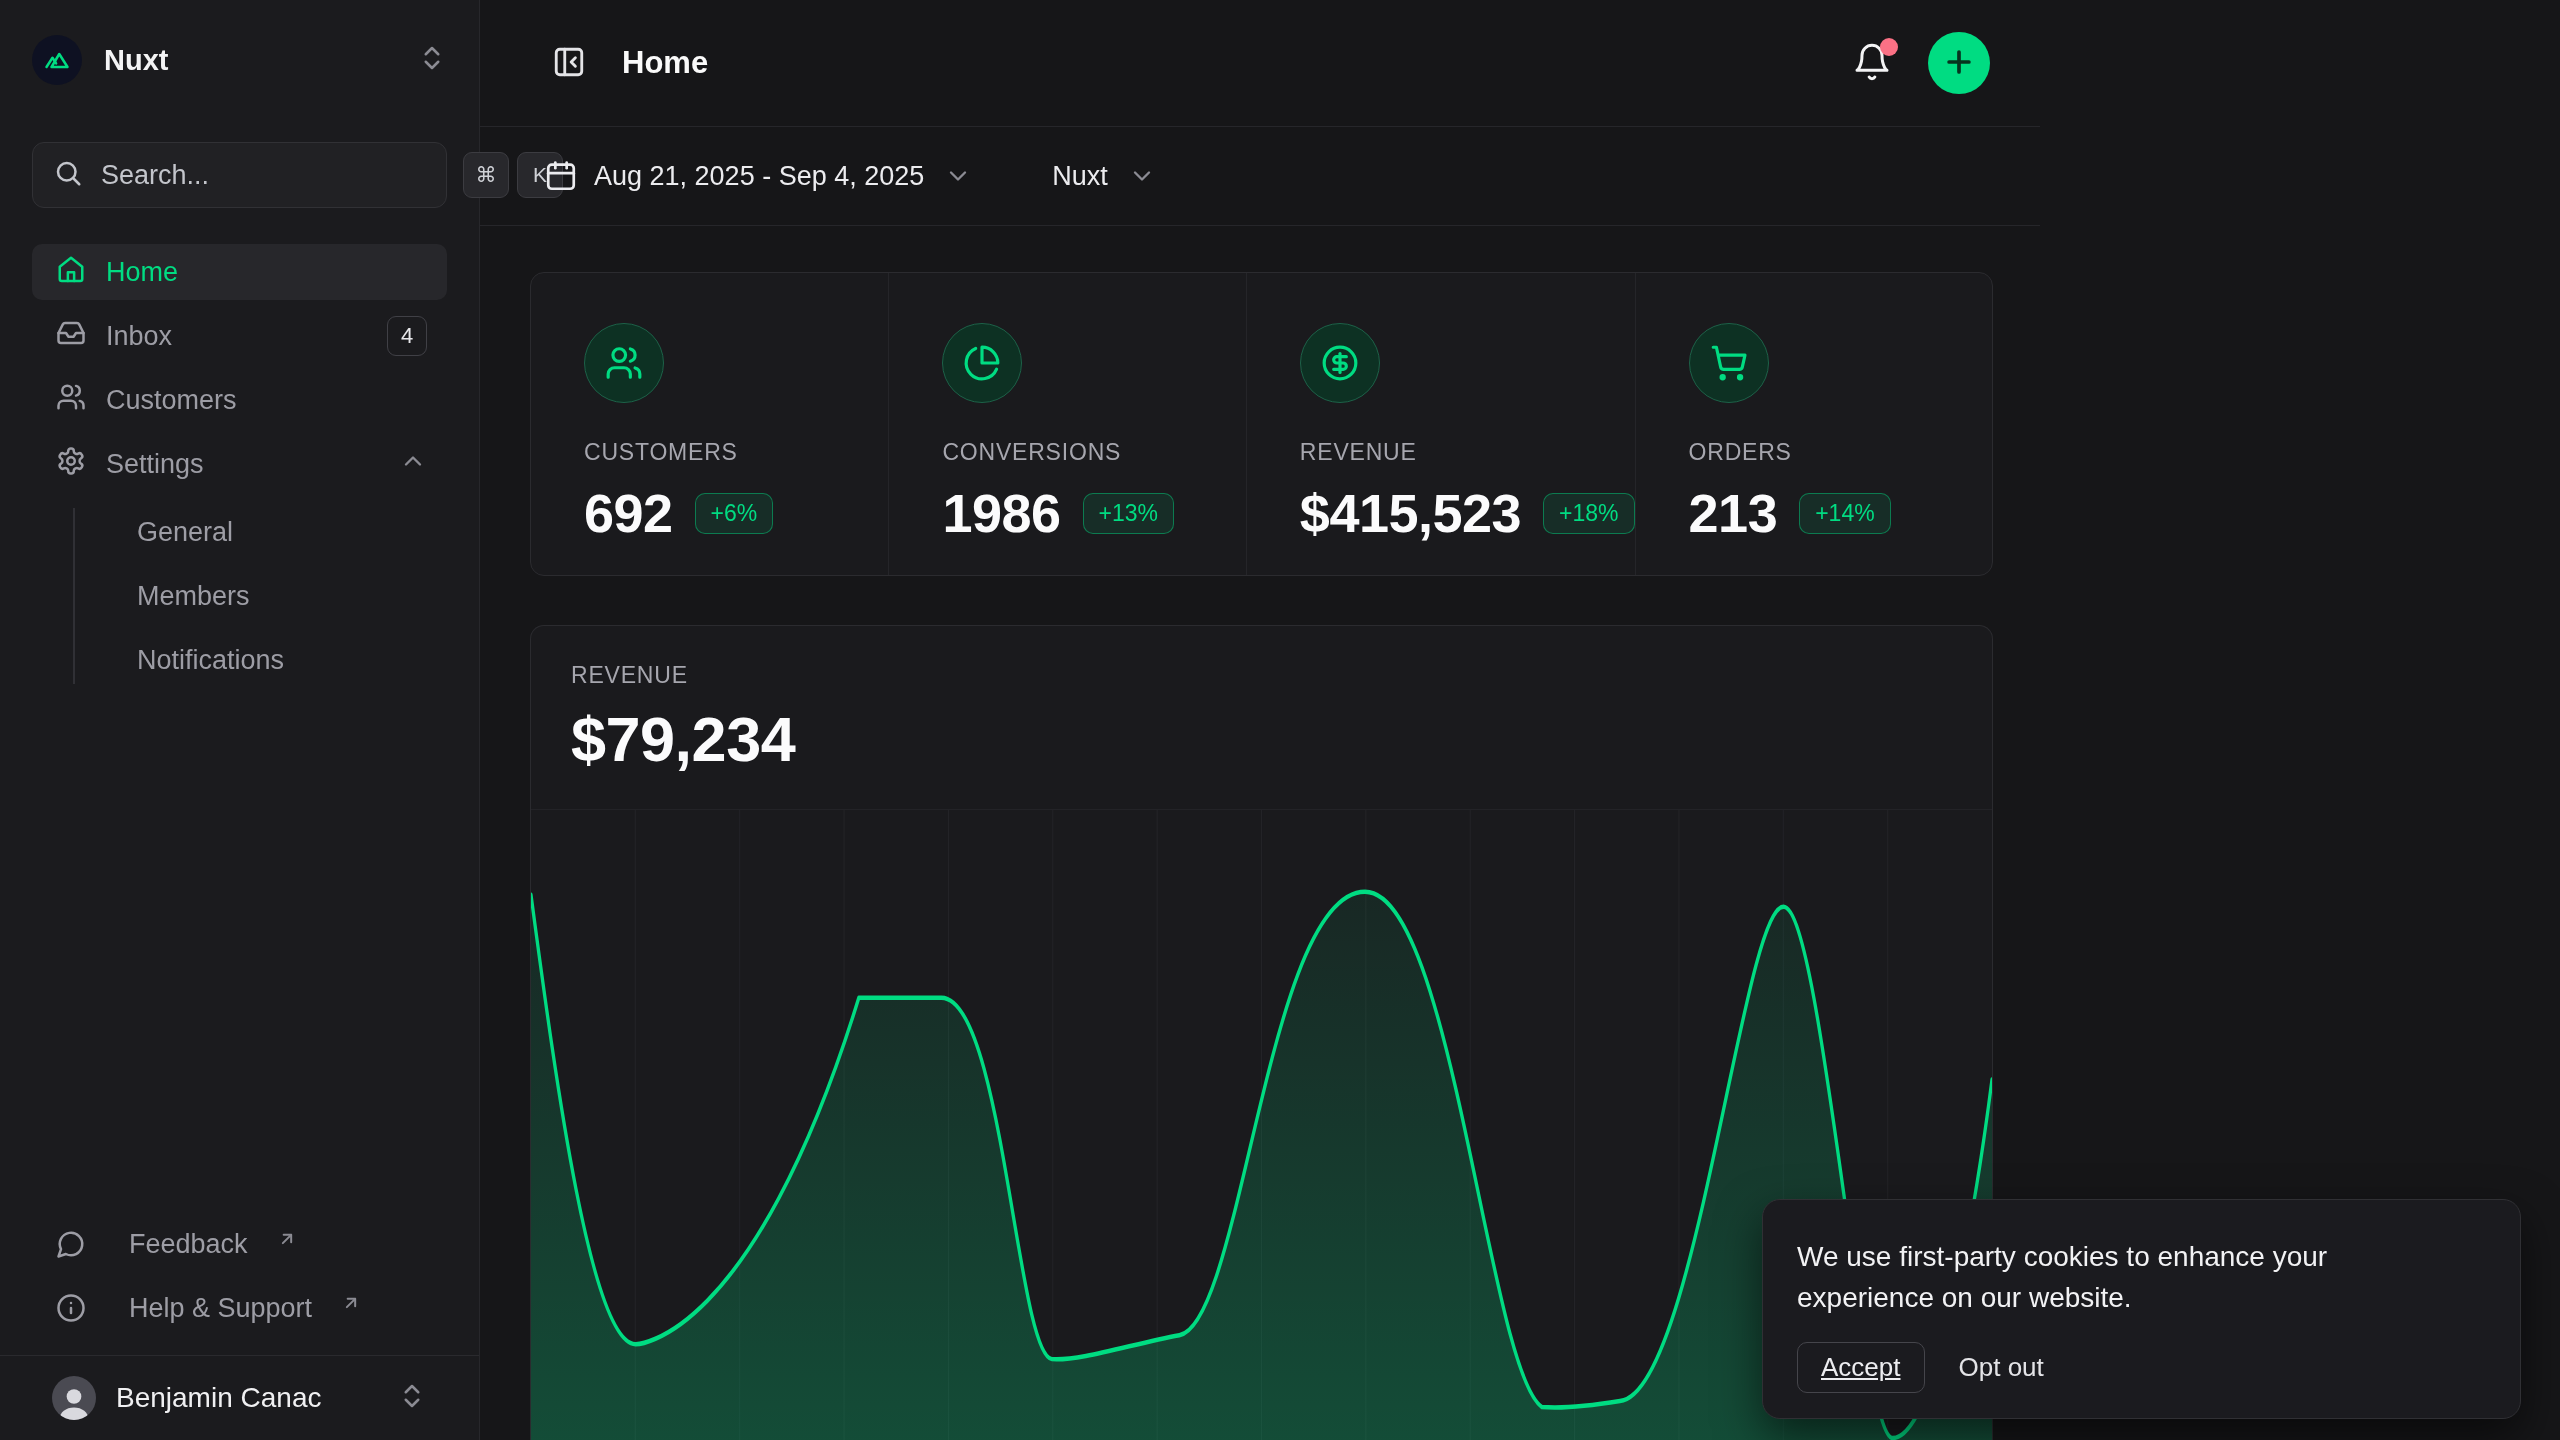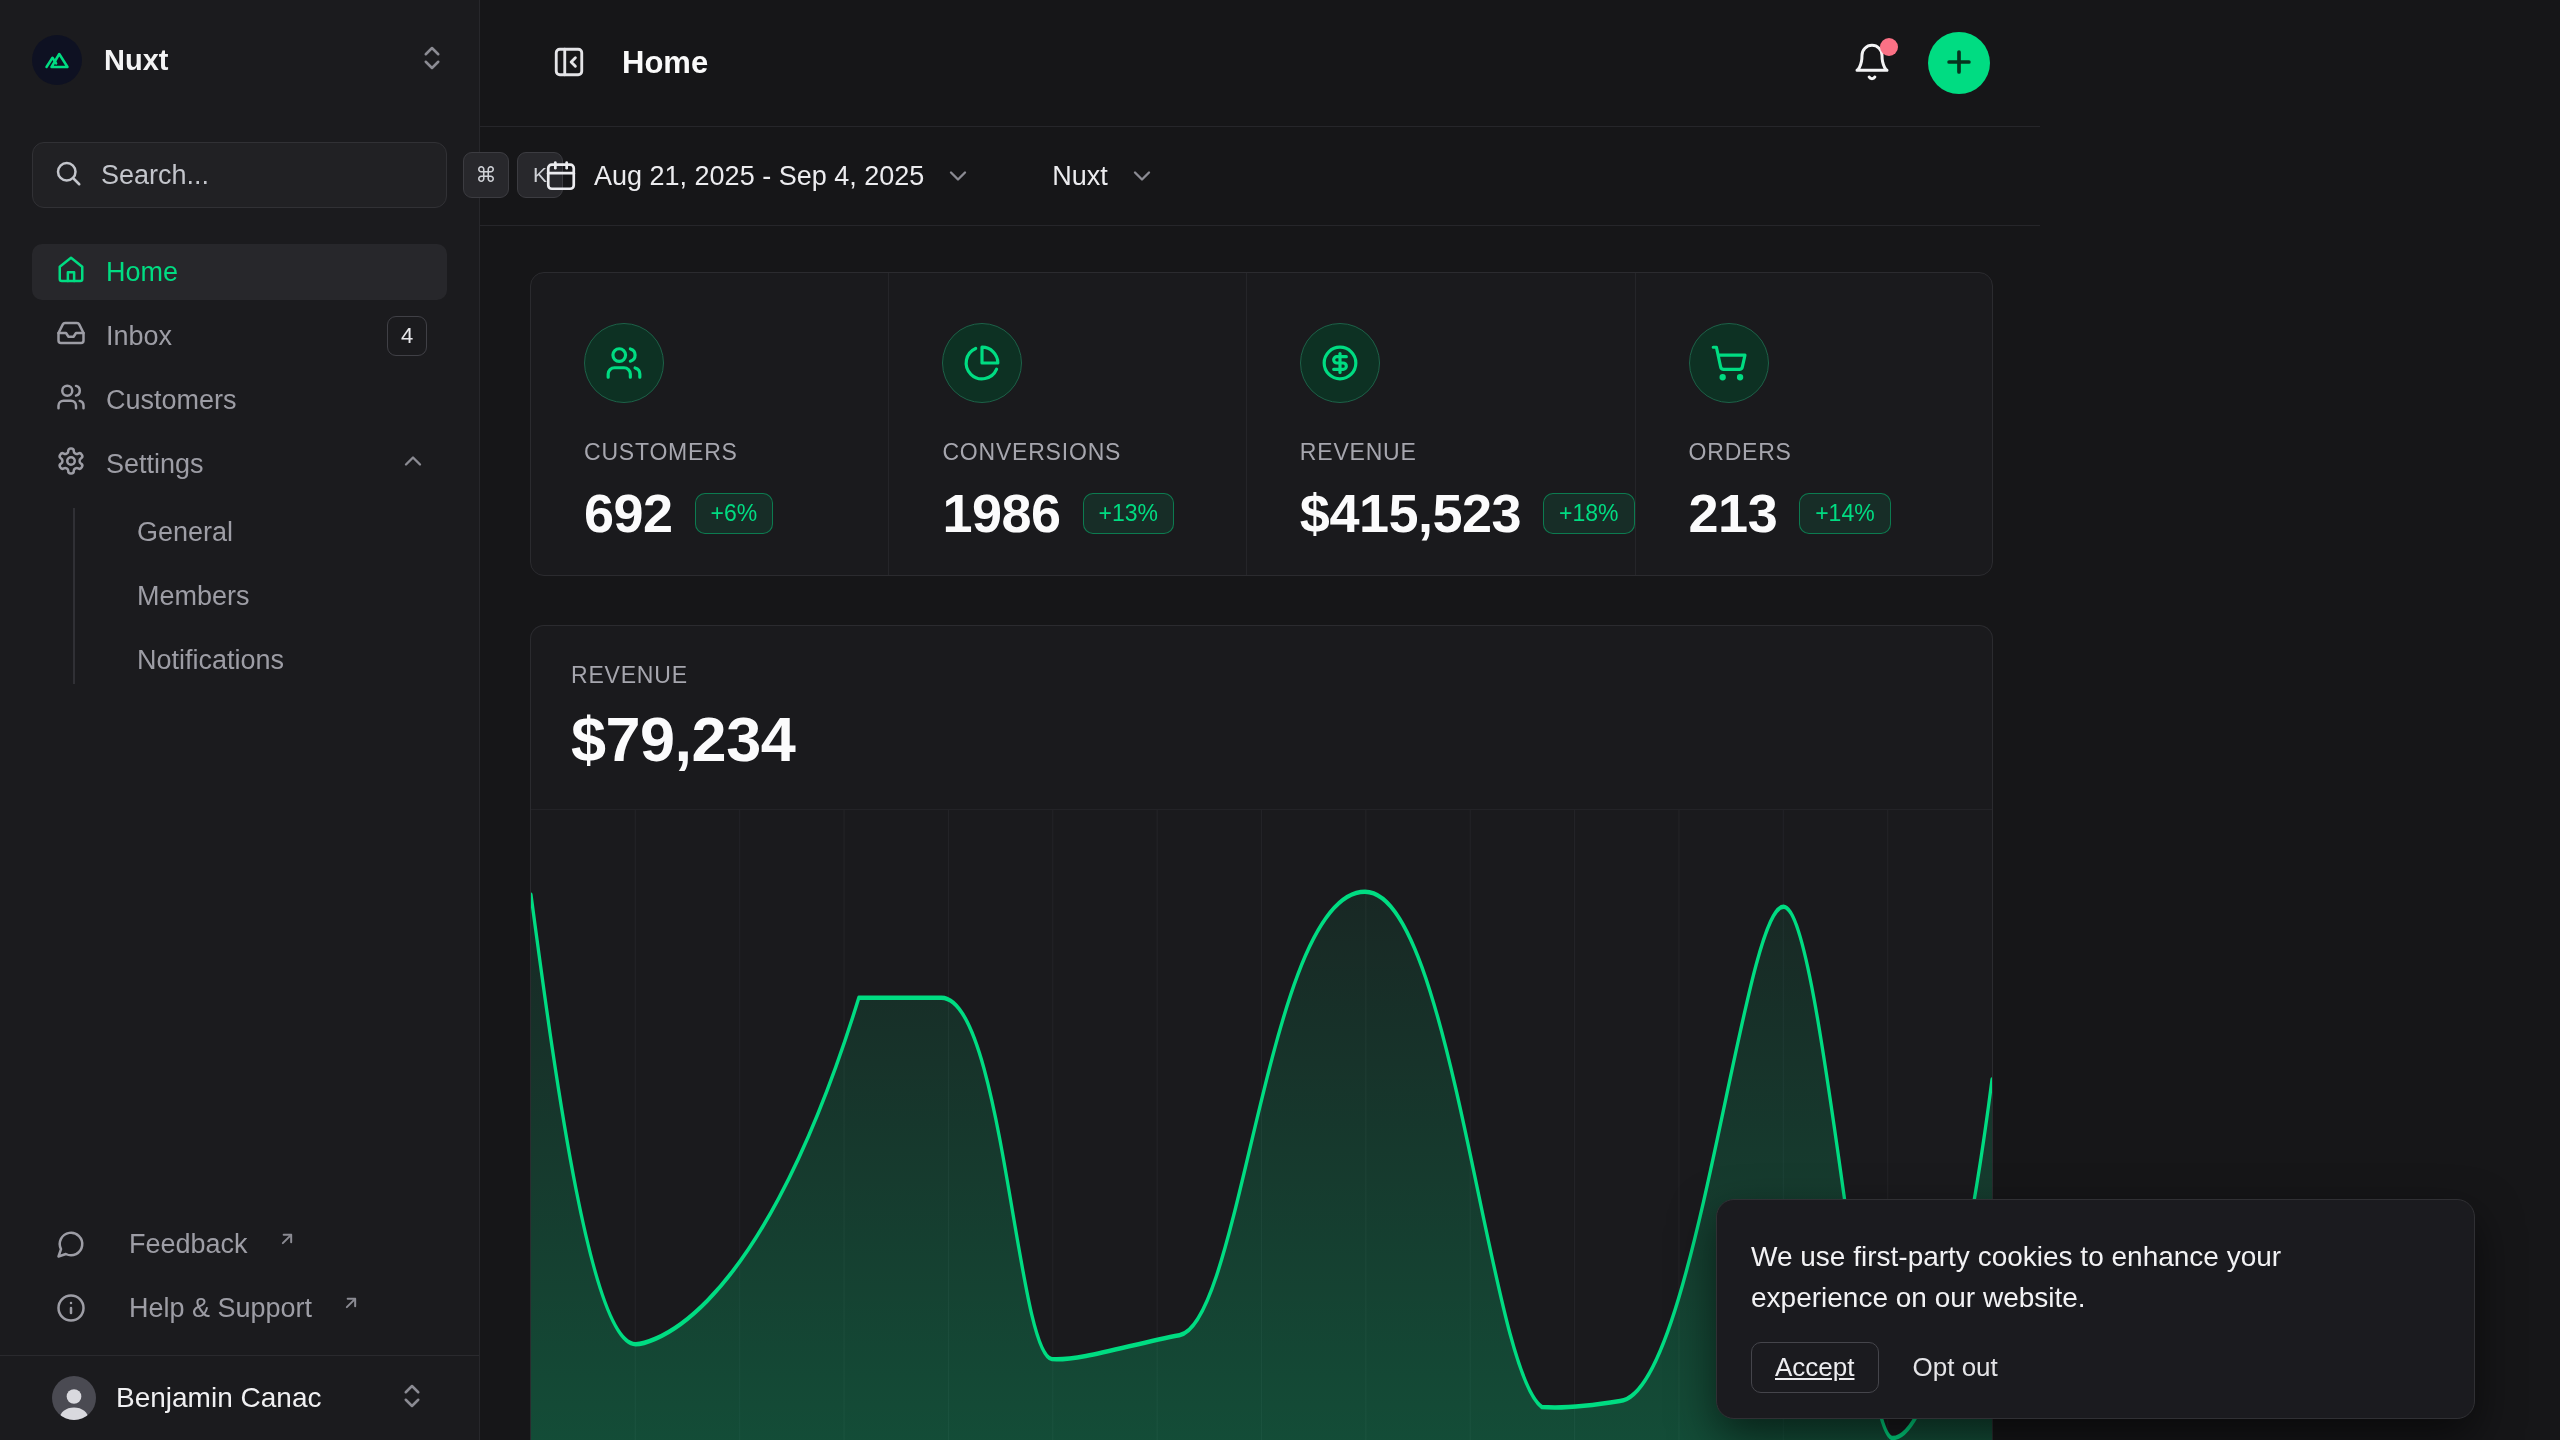--- a/index.html
+++ b/index.html
@@ -108,21 +108,21 @@
     border-bottom:none; height:816px; overflow:hidden; position:relative;
   }
   .revenue-head { padding:36px 40px 0 40px; height:183px; }
   .revenue-label { font-size:23px; letter-spacing:0.8px; color:#a6a6ae; font-weight:500; }
   .revenue-value { margin-top:14px; font-size:63px; font-weight:700; color:#fbfbfc; letter-spacing:-0.5px; }
   .chart-wrap { position:absolute; left:0; right:0; top:183px; bottom:0; border-top:1px solid #232327; }
   .chart-wrap svg { display:block; width:100%; height:100%; }
 
   
   .cookie-banner {
-    position:absolute; left:1716px; top:1199px; width:759px; height:220px;
+    position:absolute; left:1762px; top:1199px; width:759px; height:220px;
     background:#1b1b1f; border:1px solid #303034; border-radius:18px;
     box-shadow:0 18px 45px rgba(0,0,0,0.55); padding:36px 38px 0 34px; z-index:5;
   }
   .cookie-text { font-size:28px; line-height:41px; color:#f2f2f4; }
   .cookie-actions { margin-top:24px; display:flex; align-items:center; gap:34px; }
   .cookie-accept {
     background:transparent; border:1.5px solid #45454b; border-radius:10px; cursor:pointer;
     color:#ededf0; font-size:26px; font-family:inherit; padding:9px 23px;text-decoration:underline;
   }
   .cookie-optout { background:none; border:none; cursor:pointer; color:#e4e4e7; font-size:26px; font-family:inherit; padding:9px 0; }

